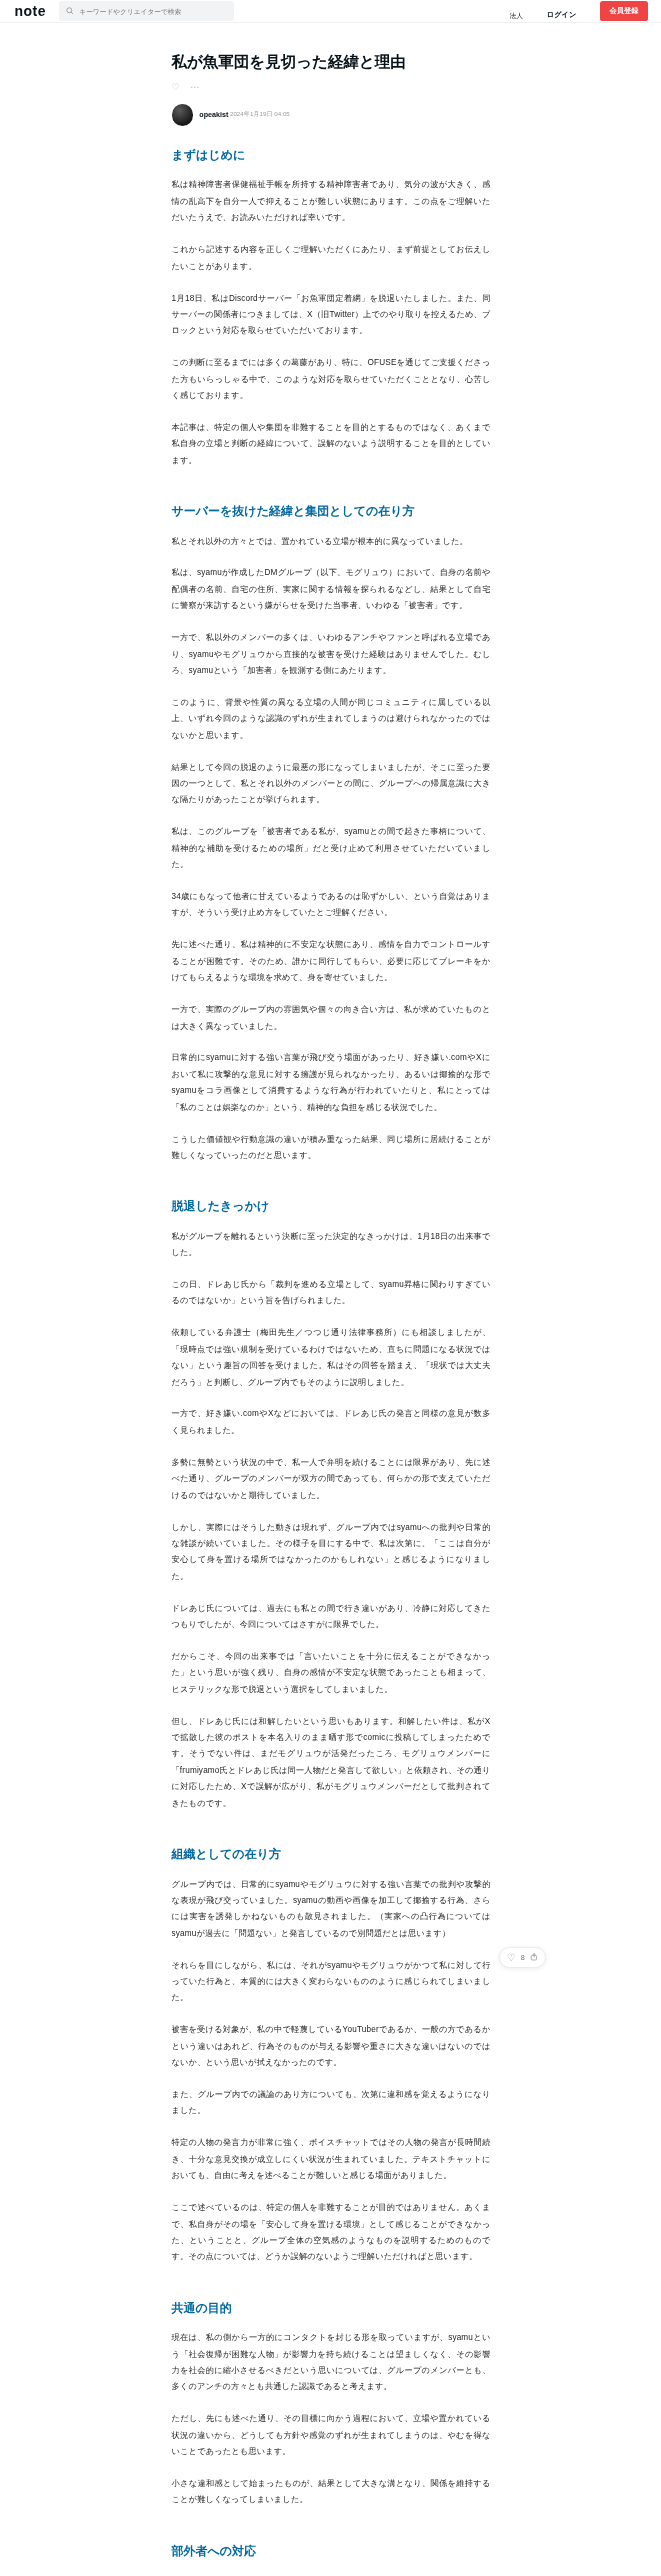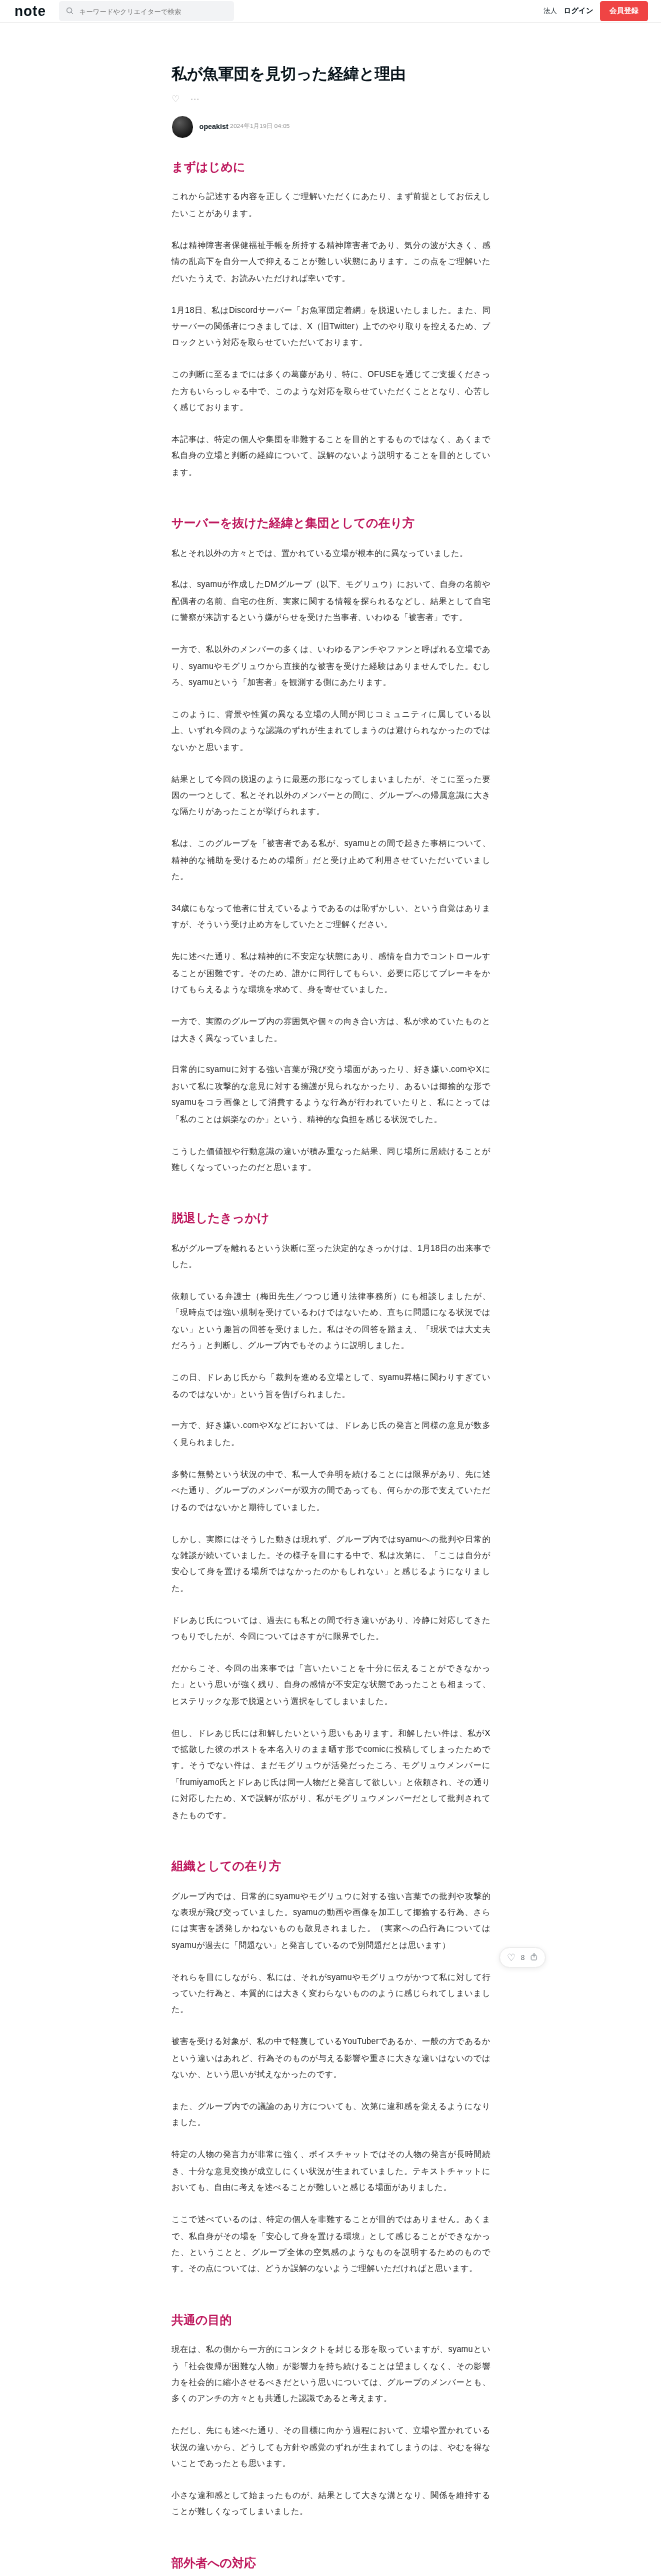--- a/index.html
+++ b/index.html
@@ -46,22 +46,22 @@
     background: transparent;
     outline: none;
     font-size: 6.7px;
     width: 100%;
     color: #333;
     font-family: inherit;
   }
   .header-right {
     margin-left: auto;
     display: flex;
-    align-items: center;
-    gap: 1px;
+    align-items: flex-end;
+    gap: 18px;
   }
   .corp-link {
     font-size: 6.7px;
     color: #08131A;
     cursor: pointer;
   }
   .login-btn {
     font-size: 7.2px;
     font-weight: 700;
     color: #08131A;
@@ -76,21 +76,21 @@
     color: #fff;
     border: none;
     border-radius: 2.6px;
     padding: 5.2px 9.3px;
     cursor: pointer;
     font-family: inherit;
   }
   
   .article-wrap {
     width: 319px;
-    margin: 12px auto;
+    margin: 0 auto;
     padding-top: 27px;
     position: relative;
   }
   h1.article-title {
     font-size: 15.5px;
     line-height: 1.55;
     font-weight: 700;
     color: #08131A;
     margin: 0 0 9.3px 0;
   }
@@ -117,21 +117,21 @@
     flex: 0 0 auto;
     cursor: pointer;
   }
   .author-meta { display: flex; flex-direction: row; gap: 1.5px; }
   .author-name { font-size: 7.2px; font-weight: 700; color: #08131A; cursor: pointer; }
   .publish-date { font-size: 6.2px; color: #999; }
   
   .article-body h2 {
     font-size: 12px;
     font-weight: 700;
-    color: #be185d;
+    color: #0369a1;
     line-height: 1.5;
     margin: 33px 0 13.4px 0;
   }
   .article-body section:first-child h2 { margin-top: 14.4px; }
   .article-body p {
     font-size: 8.2px;
     line-height: 2.0;
     letter-spacing: 0.02em;
     margin: 0 0 15.5px 0;
     color: #222;
@@ -188,22 +188,22 @@
     <div class="author-meta">
       <span class="author-name">opeakist</span>
       <span class="publish-date">2024年1月19日 04:05</span>
     </div>
   </div>
 
   <div class="article-body">
   <section>
     <h2>まずはじめに</h2>
     <div class="paras">
+          <p>私は精神障害者保健福祉手帳を所持する精神障害者であり、気分の波が大きく、感情の乱高下を自分一人で抑えることが難しい状態にあります。この点をご理解いただいたうえで、お読みいただければ幸いです。</p>
           <p>これから記述する内容を正しくご理解いただくにあたり、まず前提としてお伝えしたいことがあります。</p>
-          <p>私は精神障害者保健福祉手帳を所持する精神障害者であり、気分の波が大きく、感情の乱高下を自分一人で抑えることが難しい状態にあります。この点をご理解いただいたうえで、お読みいただければ幸いです。</p>
           <p>1月18日、私はDiscordサーバー「お魚軍団定着網」を脱退いたしました。また、同サーバーの関係者につきましては、X（旧Twitter）上でのやり取りを控えるため、ブロックという対応を取らせていただいております。</p>
           <p>この判断に至るまでには多くの葛藤があり、特に、OFUSEを通じてご支援くださった方もいらっしゃる中で、このような対応を取らせていただくこととなり、心苦しく感じております。</p>
           <p>本記事は、特定の個人や集団を非難することを目的とするものではなく、あくまで私自身の立場と判断の経緯について、誤解のないよう説明することを目的としています。</p>
         </div>
   </section>
 
   <section>
     <h2>サーバーを抜けた経緯と集団としての在り方</h2>
     <div class="paras">
           <p>私とそれ以外の方々とでは、置かれている立場が根本的に異なっていました。</p>
@@ -217,22 +217,22 @@
           <p>一方で、実際のグループ内の雰囲気や個々の向き合い方は、私が求めていたものとは大きく異なっていました。</p>
           <p>日常的にsyamuに対する強い言葉が飛び交う場面があったり、好き嫌い.comやXにおいて私に攻撃的な意見に対する擁護が見られなかったり、あるいは揶揄的な形でsyamuをコラ画像として消費するような行為が行われていたりと、私にとっては「私のことは娯楽なのか」という、精神的な負担を感じる状況でした。</p>
           <p>こうした価値観や行動意識の違いが積み重なった結果、同じ場所に居続けることが難しくなっていったのだと思います。</p>
         </div>
   </section>
 
   <section>
     <h2>脱退したきっかけ</h2>
     <div class="paras">
           <p>私がグループを離れるという決断に至った決定的なきっかけは、1月18日の出来事でした。</p>
+          <p>この日、ドレあじ氏から「裁判を進める立場として、syamu昇格に関わりすぎているのではないか」という旨を告げられました。</p>
           <p>依頼している弁護士（梅田先生／つつじ通り法律事務所）にも相談しましたが、「現時点では強い規制を受けているわけではないため、直ちに問題になる状況ではない」という趣旨の回答を受けました。私はその回答を踏まえ、「現状では大丈夫だろう」と判断し、グループ内でもそのように説明しました。</p>
-          <p>この日、ドレあじ氏から「裁判を進める立場として、syamu昇格に関わりすぎているのではないか」という旨を告げられました。</p>
           <p>一方で、好き嫌い.comやXなどにおいては、ドレあじ氏の発言と同様の意見が数多く見られました。</p>
           <p>多勢に無勢という状況の中で、私一人で弁明を続けることには限界があり、先に述べた通り、グループのメンバーが双方の間であっても、何らかの形で支えていただけるのではないかと期待していました。</p>
           <p>しかし、実際にはそうした動きは現れず、グループ内ではsyamuへの批判や日常的な雑談が続いていました。その様子を目にする中で、私は次第に、「ここは自分が安心して身を置ける場所ではなかったのかもしれない」と感じるようになりました。</p>
           <p>ドレあじ氏については、過去にも私との間で行き違いがあり、冷静に対応してきたつもりでしたが、今回についてはさすがに限界でした。</p>
           <p>だからこそ、今回の出来事では「言いたいことを十分に伝えることができなかった」という思いが強く残り、自身の感情が不安定な状態であったことも相まって、ヒステリックな形で脱退という選択をしてしまいました。</p>
           <p>但し、ドレあじ氏には和解したいという思いもあります。和解したい件は、私がXで拡散した彼のポストを本名入りのまま晒す形でcomicに投稿してしまったためです。そうでない件は、まだモグリュウが活発だったころ、モグリュウメンバーに「frumiyamo氏とドレあじ氏は同一人物だと発言して欲しい」と依頼され、その通りに対応したため、Xで誤解が広がり、私がモグリュウメンバーだとして批判されてきたものです。</p>
         </div>
   </section>
 
   <section>

